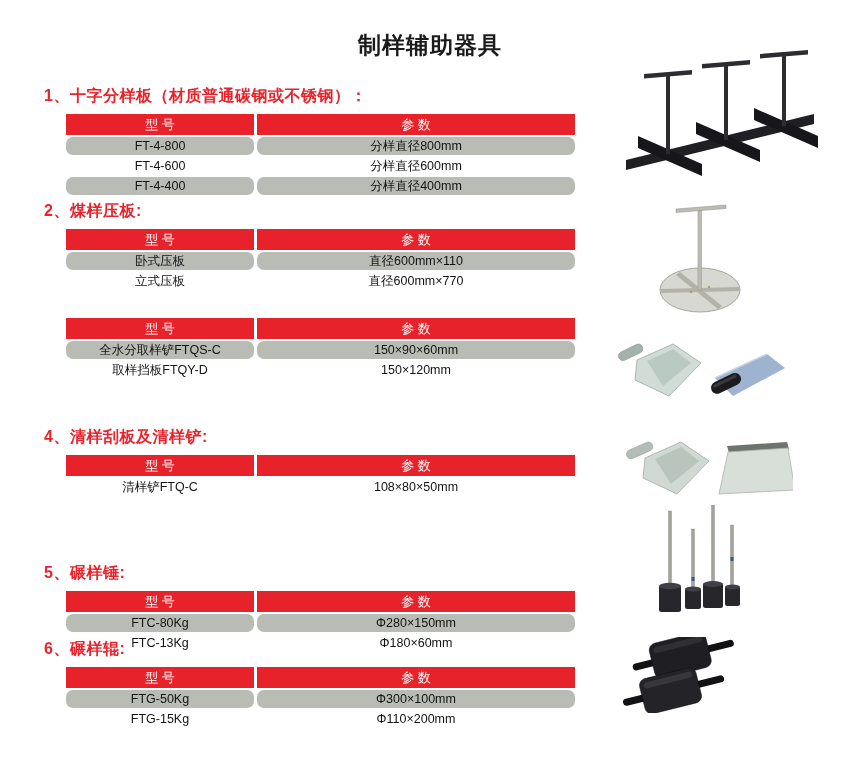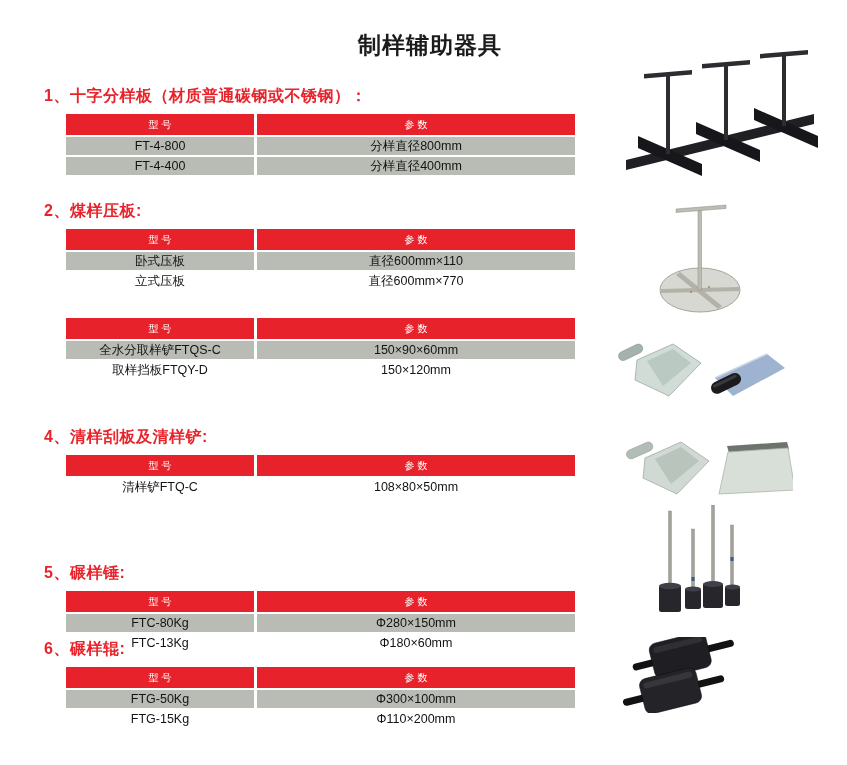--- a/index.html
+++ b/index.html
@@ -18,41 +18,45 @@
     font-size:16px;font-weight:700;color:#e8232b;letter-spacing:0.5px;
   }
   .ptable{margin-left:66px;width:509px;}
   .trow{display:flex;gap:3px;margin-bottom:2px;}
   .cell{
     display:flex;align-items:center;justify-content:center;
     font-size:12.5px;color:#131313;white-space:nowrap;
   }
   .c-model{width:188px;flex:none;}
   .c-param{flex:1;}
-  .thead .cell{background:#e8222a;color:#ffffff;height:21px;font-size:10px;}
+  .thead .cell{background:#e8222a;color:#ffffff;height:21px;font-size:13px;}
   .data .cell{height:18px;}
-  .row-gray .cell{background:#b9bcb5;}
+  .row-gray .cell{background:#b9bcb5;border-radius:7px;}
   .row-white .cell{background:#ffffff;}
   .figure{position:absolute;}
 </style>
 </head>
 <body>
 
 <div class="page-title">制样辅助器具</div>
 
 <div class="section" style="top:85px">
   <div class="sec-heading">1、十字分样板（材质普通碳钢或不锈钢）：</div>
   <div class="ptable">
     <div class="trow thead">
       <div class="cell c-model">型  号</div>
       <div class="cell c-param">参  数</div>
     </div>
     <div class="trow data row-gray">
       <div class="cell c-model">FT-4-800</div>
       <div class="cell c-param">分样直径800mm</div>
+    </div>
+    <div class="trow data row-white">
+      <div class="cell c-model">FT-4-600</div>
+      <div class="cell c-param">分样直径600mm</div>
     </div>
     <div class="trow data row-gray">
       <div class="cell c-model">FT-4-400</div>
       <div class="cell c-param">分样直径400mm</div>
     </div>
   </div>
 </div>
 
 <div class="section" style="top:200px">
   <div class="sec-heading">2、煤样压板:</div>

